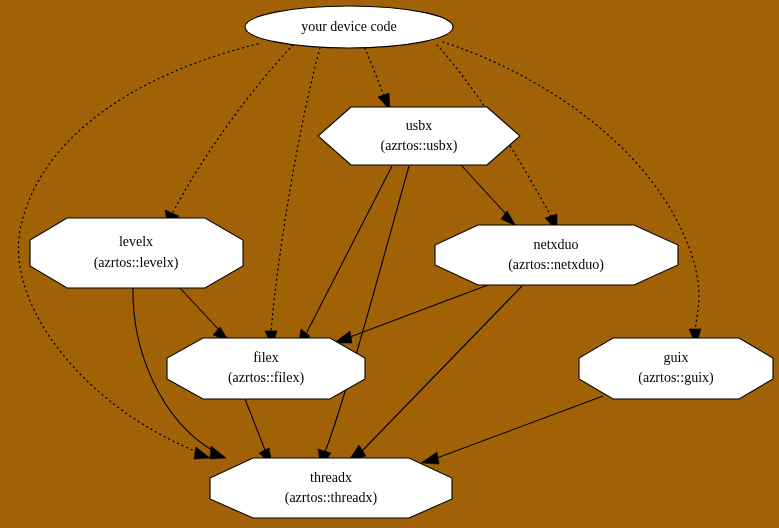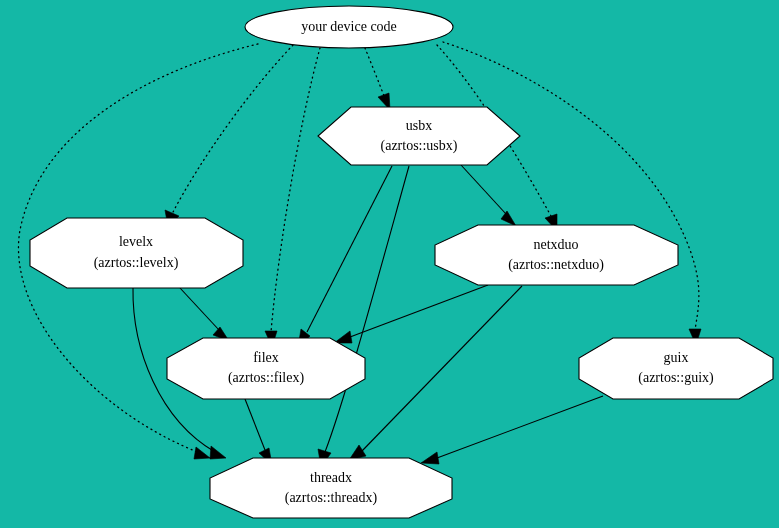--- a/index.html
+++ b/index.html
@@ -4,21 +4,21 @@
 <style>
   html, body {
     margin: 0;
     padding: 0;
     background: #ffffff;
   }
   #canvas {
     position: relative;
     width: 779px;
     height: 528px;
-    background: #14b8a6;
+    background: #a16207;
     overflow: hidden;
     font-family: "Liberation Serif", "DejaVu Serif", serif;
   }
   #graph-svg {
     position: absolute;
     top: 0;
     left: 0;
     width: 779px;
     height: 528px;
   }

